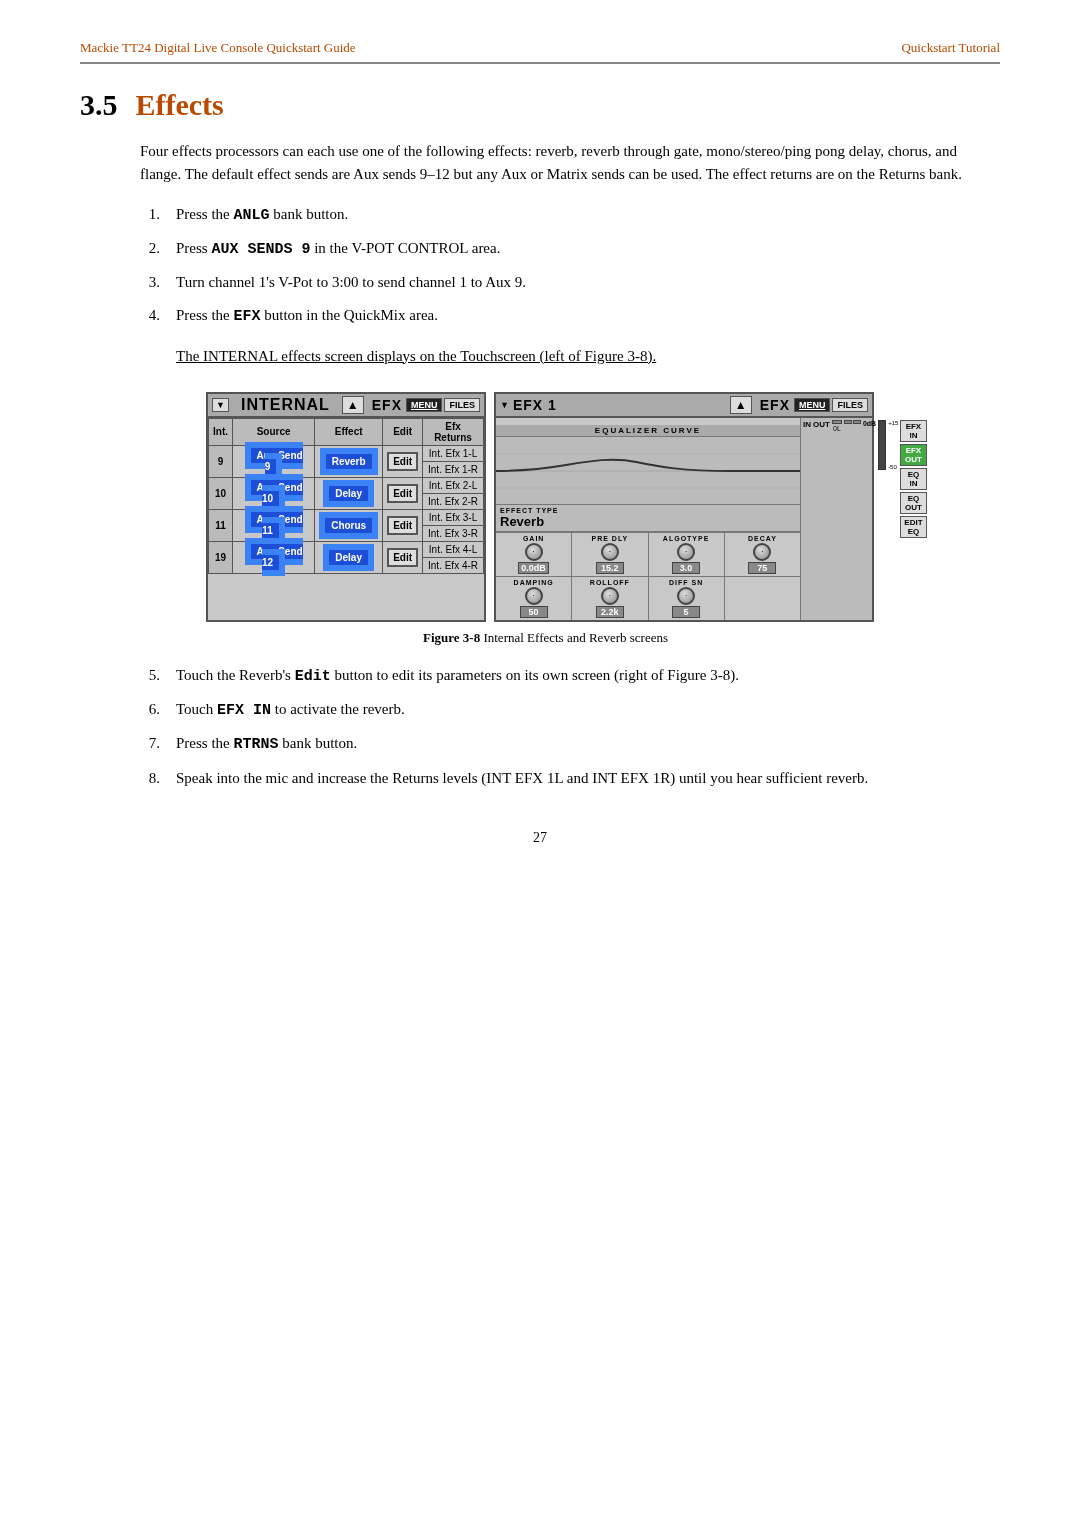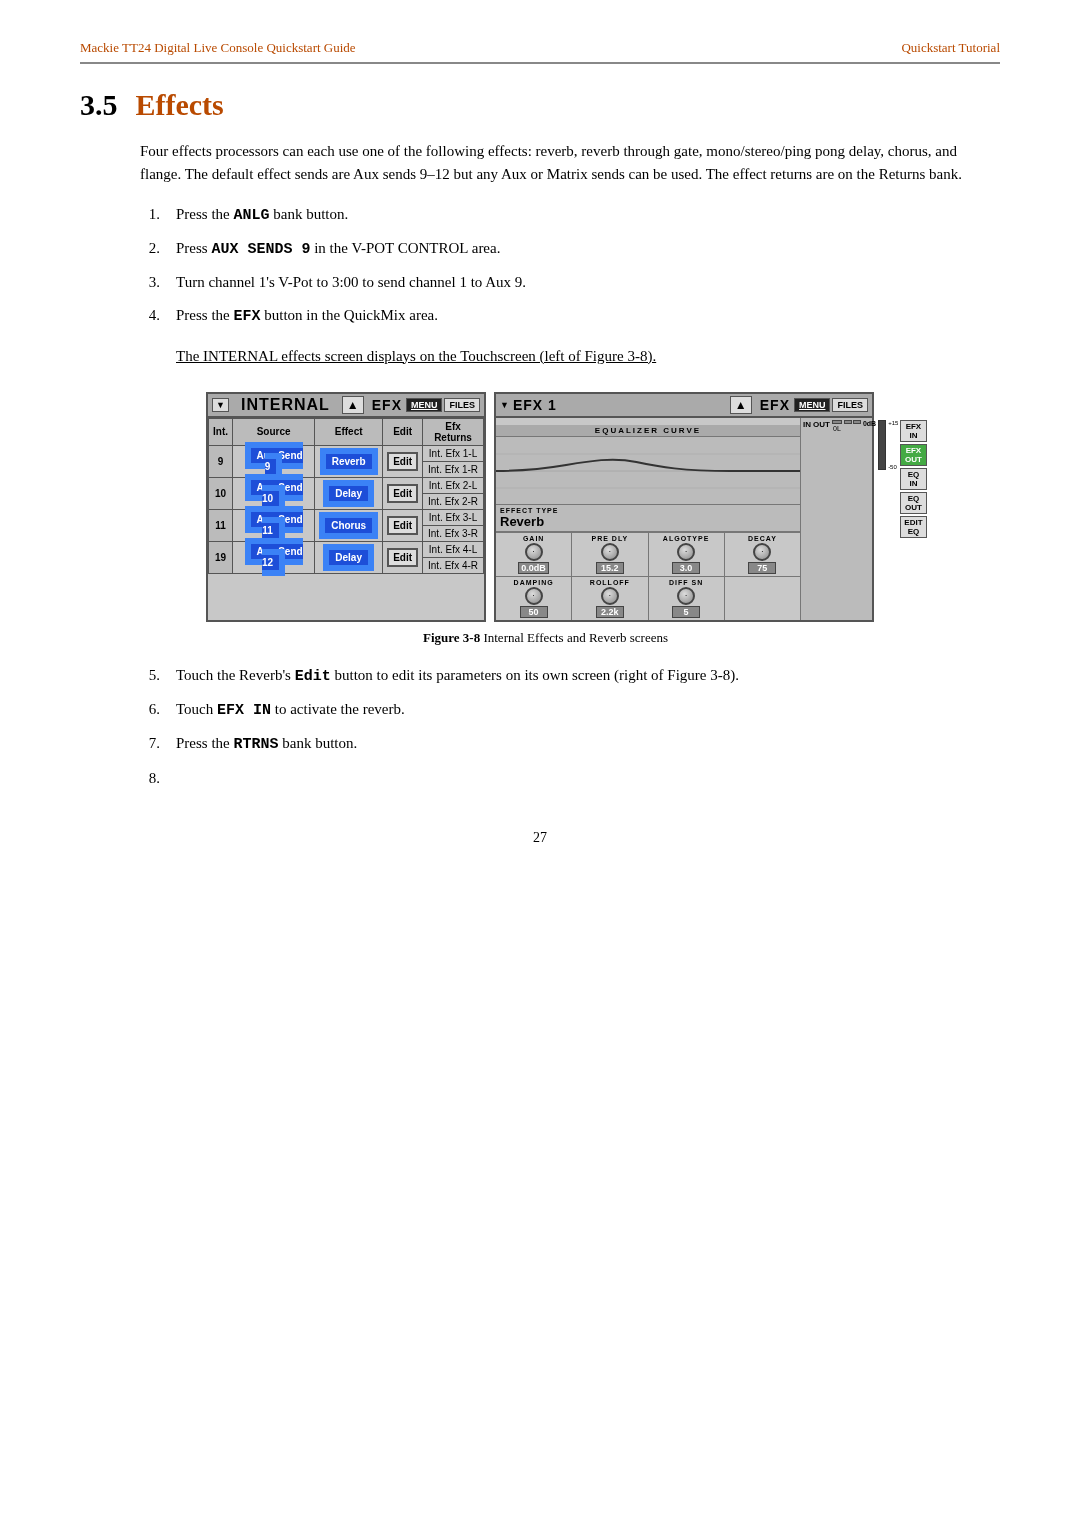--- a/index.html
+++ b/index.html
@@ -501,16 +501,17 @@
   <li>
     <span class="num">6.</span>
     <span>Touch <span class="mono">EFX IN</span> to activate the reverb.</span>
   </li>
   <li>
     <span class="num">7.</span>
     <span>Press the <span class="mono">RTRNS</span> bank button.</span>
   </li>
   <li>
     <span class="num">8.</span>
+    <span>Speak into the mic and increase the Returns levels (INT EFX 1L and INT EFX 1R) until you hear sufficient reverb.</span>
   </li>
 </ol>
 
 <p class="page-num">27</p>
 
 </body></html>

